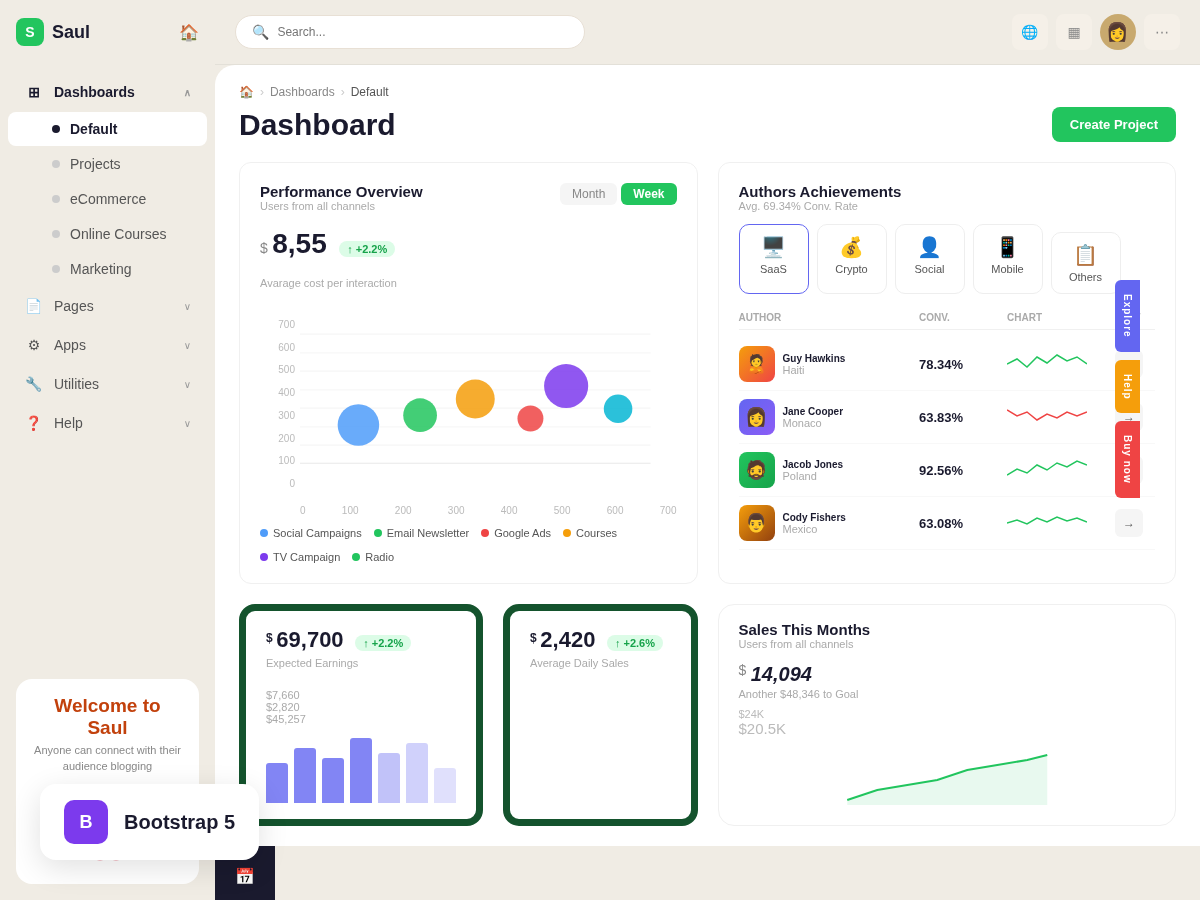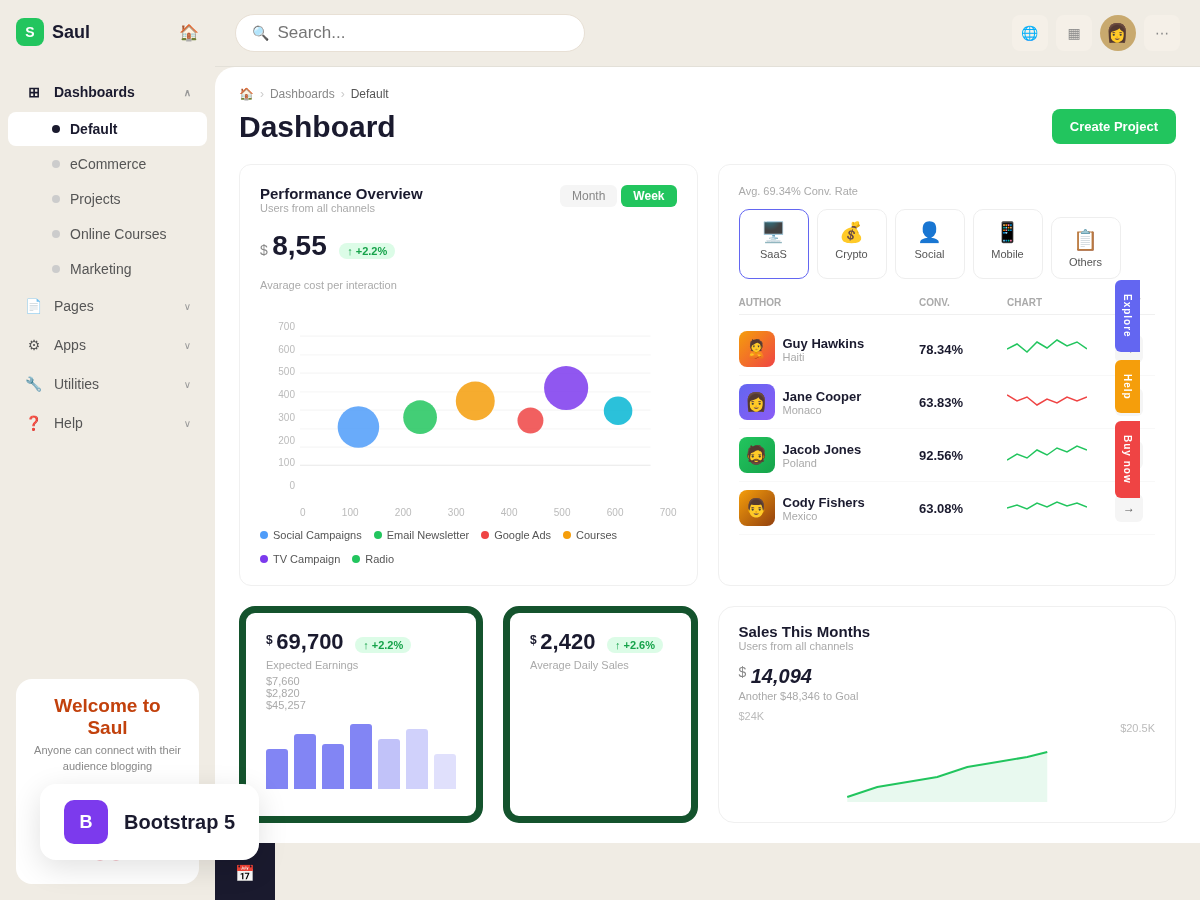--- a/index.html
+++ b/index.html
@@ -24,21 +24,21 @@
     .welcome-card { background: white; border-radius: 16px; padding: 16px; text-align: center; }
     .welcome-title { font-size: 19px; font-weight: 700; color: #c2410c; margin-bottom: 4px; }
     .welcome-text { font-size: 11px; color: #888; line-height: 1.4; margin-bottom: 10px; }
 
     
     .main { flex: 1; display: flex; flex-direction: column; background: #f0ece4; overflow: hidden; }
 
     
     .top-header { background: #f0ece4; padding: 14px 20px; display: flex; align-items: center; gap: 16px; border-bottom: 1px solid rgba(0,0,0,0.05); }
     .search-bar { flex: 1; max-width: 350px; background: white; border: 1px solid #e8e0d5; border-radius: 24px; display: flex; align-items: center; gap: 8px; padding: 8px 16px; }
-    .search-bar input { border: none; outline: none; font-size: 17px; color: #c2410c; background: transparent; width: 100%; }
+    .search-bar input { border: none; outline: none; font-size: 12px; color: #c2410c; background: transparent; width: 100%; }
     .search-icon { color: #aaa; font-size: 14px; }
 
     
     .dashboard-main { flex: 1; padding: 20px 24px; overflow-y: auto; background: white; border-radius: 20px 0 0 0; margin: 0; }
     .breadcrumb { display: flex; align-items: center; gap: 6px; font-size: 12px; color: #888; margin-bottom: 8px; }
     .breadcrumb-sep { color: #ccc; }
     .breadcrumb a { color: #888; text-decoration: none; }
     .breadcrumb .current { color: #555; }
     .page-title { font-size: 30px; font-weight: 700; color: #1a1a2e; margin-bottom: 20px; }
     .create-btn { background: #22c55e; color: white; border: none; border-radius: 8px; padding: 10px 18px; font-size: 13px; font-weight: 600; cursor: pointer; float: right; margin-top: -36px; }
@@ -68,21 +68,21 @@
     
     .authors-tabs { display: flex; flex-wrap: wrap; gap: 8px; margin: 12px 0; }
     .author-tab { display: flex; flex-direction: column; align-items: center; gap: 4px; padding: 10px 14px; border: 1px solid #eee; border-radius: 10px; cursor: pointer; min-width: 70px; }
     .author-tab.active { border-color: #6366f1; }
     .author-tab-icon { font-size: 20px; }
     .author-tab-label { font-size: 11px; color: #555; font-weight: 500; }
     .author-table-header { display: grid; grid-template-columns: 1fr 80px 100px 40px; gap: 8px; font-size: 10px; color: #aaa; font-weight: 600; text-transform: uppercase; padding: 6px 0; border-bottom: 1px solid #f0f0f0; margin-bottom: 8px; }
     .author-row { display: grid; grid-template-columns: 1fr 80px 100px 40px; gap: 8px; align-items: center; padding: 8px 0; border-bottom: 1px solid #f8f8f8; }
     .author-info { display: flex; align-items: center; gap: 8px; }
     .author-avatar { width: 36px; height: 36px; border-radius: 8px; overflow: hidden; background: #ddd; flex-shrink: 0; }
-    .author-name { font-size: 13px; font-weight: 600; color: #1a1a2e; }
+    .author-name { font-size: 10px; font-weight: 600; color: #1a1a2e; }
     .author-location { font-size: 11px; color: #aaa; }
     .conv-rate { font-size: 13px; font-weight: 600; color: #1a1a2e; }
     .mini-chart { height: 30px; display: flex; align-items: center; }
     .view-btn { width: 28px; height: 28px; background: #f5f5f5; border-radius: 6px; display: flex; align-items: center; justify-content: center; cursor: pointer; font-size: 12px; color: #555; }
     .stat-card { background: white; border: 7px solid #14532d; border-radius: 16px; padding: 16px 20px; }
 
     
     .right-panel { width: 60px; background: #1a1a2e; display: flex; flex-direction: column; align-items: center; padding: 12px 0; gap: 8px; }
     .right-panel-icon { width: 36px; height: 36px; border-radius: 8px; display: flex; align-items: center; justify-content: center; cursor: pointer; color: #888; font-size: 16px; }
     .avatar-img { width: 36px; height: 36px; border-radius: 50%; background: #c8a96e; display: flex; align-items: center; justify-content: center; overflow: hidden; }
@@ -124,27 +124,27 @@
     </div>
     <div class="nav-item active-child" style="padding-left:44px;">
       <div class="nav-item-left">
         <div class="nav-dot"></div>
         <span>Default</span>
       </div>
     </div>
     <div class="nav-item" style="padding-left:44px;">
       <div class="nav-item-left">
         <div class="nav-dot"></div>
+        <span>Projects</span>
+      </div>
+    </div>
+    <div class="nav-item" style="padding-left:44px;">
+      <div class="nav-item-left">
+        <div class="nav-dot"></div>
         <span>eCommerce</span>
-      </div>
-    </div>
-    <div class="nav-item" style="padding-left:44px;">
-      <div class="nav-item-left">
-        <div class="nav-dot"></div>
-        <span>Projects</span>
       </div>
     </div>
     <div class="nav-item" style="padding-left:44px;">
       <div class="nav-item-left">
         <div class="nav-dot"></div>
         <span>Online Courses</span>
       </div>
     </div>
     <div class="nav-item" style="padding-left:44px;">
       <div class="nav-item-left">
@@ -336,20 +336,21 @@
               <span>TV Campaign</span>
             </div>
             <div class="legend-item">
               <div class="legend-dot" style="background:#22c55e;"></div>
               <span>Radio</span>
             </div>
           </div>
         </div>
 
         <div class="card">
+          <div class="card-title">Authors Achievements</div>
           <div class="card-subtitle">Avg. 69.34% Conv. Rate</div>
 
           <div class="authors-tabs">
             <div class="author-tab active">
               <span class="author-tab-icon">🖥️</span>
               <span class="author-tab-label">SaaS</span>
             </div>
             <div class="author-tab">
               <span class="author-tab-icon">💰</span>
               <span class="author-tab-label">Crypto</span>
@@ -446,21 +447,21 @@
 
         <div style="display:grid;grid-template-columns:1fr 1fr;gap:20px;">
 
           <div class="stat-card">
             <div style="font-size:13px;font-weight:600;color:#1a1a2e;margin-bottom:4px;">
               <sup style="font-size:12px;">$</sup>
               <span class="metric-value" style="font-size:22px;">69,700</span>
               <span class="metric-badge">↑ <span>+2.2%</span></span>
             </div>
             <div class="metric-label">Expected Earnings</div>
-            <div style="margin-top:4px;font-size:11px;color:#aaa;">
+            <div style="margin-top:20px;font-size:11px;color:#aaa;">
               <div style="display:flex;justify-content:space-between;">
                   <span>$7,660</span>
                 </div>
               <div style="display:flex;justify-content:space-between;">
                   <span>$2,820</span>
                 </div>
               <div style="display:flex;justify-content:space-between;">
                   <span>$45,257</span>
                 </div>
             </div>
@@ -488,21 +489,21 @@
 
         <div class="sales-card">
           <div class="card-title">Sales This Months</div>
           <div class="card-subtitle">Users from all channels</div>
           <div style="margin-top:8px;">
             <sup style="font-size:14px;color:#888;">$</sup>
             <span class="metric-value" style="font-size:20px;font-style:italic;">14,094</span>
           </div>
           <div class="metric-label">Another $48,346 to Goal</div>
           <div style="font-size:11px;color:#bbb;margin-top:8px;">$24K</div>
-          <div style="font-size:11px;color:#bbb;text-align:right;">$20.5K</div>
+          <div style="font-size:15px;color:#bbb;">$20.5K</div>
           
           <svg width="100%" height="60" viewBox="0 0 200 60" style="margin-top:8px;">
             <polyline points="0,55 30,45 60,40 90,35 120,25 150,20 180,15 200,10" fill="none" stroke="#22c55e" stroke-width="2"></polyline>
             <polygon points="0,60 0,55 30,45 60,40 90,35 120,25 150,20 180,15 200,10 200,60" fill="#22c55e" opacity="0.1"></polygon>
           </svg>
         </div>
 
       </div>
     </div>
 

